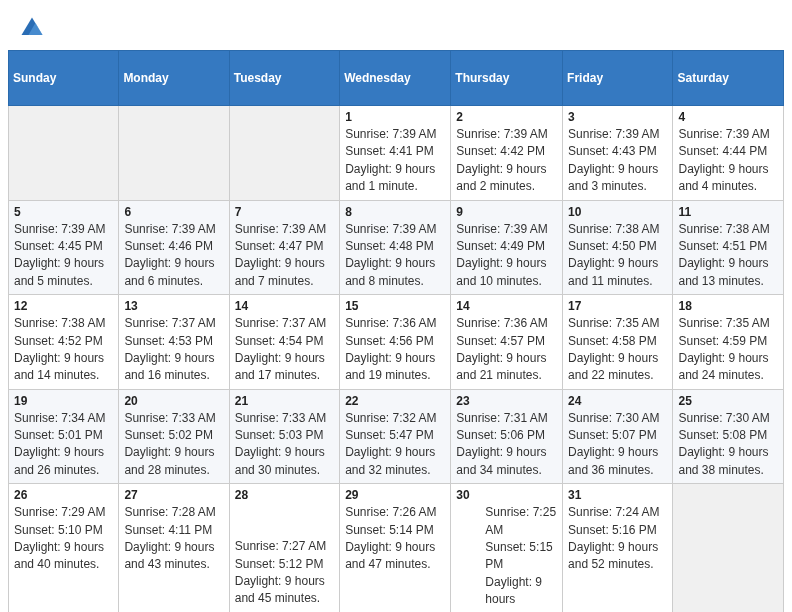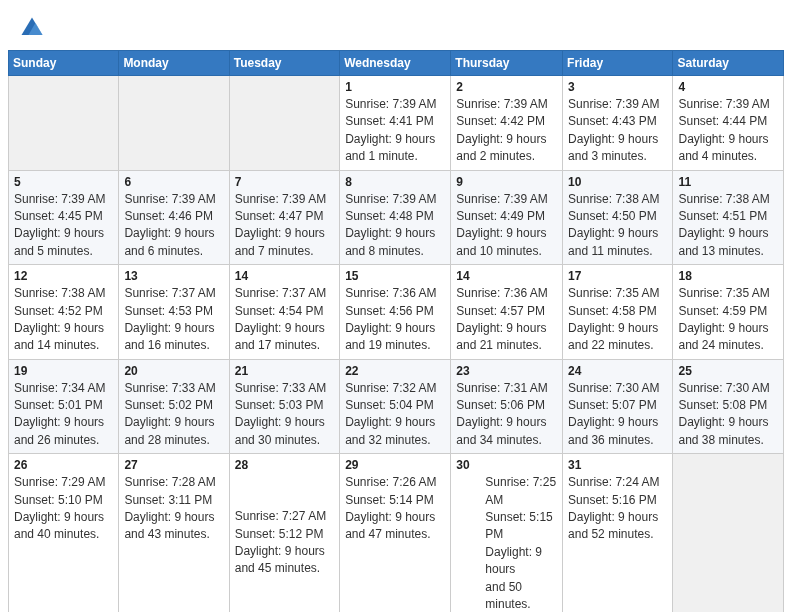--- a/index.html
+++ b/index.html
@@ -63,21 +63,21 @@
       width: 100%;
       border-collapse: collapse;
       border: 1px solid #ccc;
       margin: 0 0 0 0;
     }
     .calendar th {
       background: #3579c1;
       color: #fff;
       font-size: 12px;
       font-weight: bold;
-      padding: 5px 4px;
+      padding: 20px 4px;
       border: 1px solid #2a6aac;
       text-align: left;
     }
     .calendar td {
       vertical-align: top;
       border: 1px solid #ccc;
       padding: 4px 5px;
       width: 113px;
       min-height: 80px;
       background: #fff;
@@ -295,21 +295,21 @@
             <td>
               <span class="day-number">21</span>
               <div class="day-info" style="white-space: pre-line;">Sunrise: 7:33 AM
 Sunset: 5:03 PM
 Daylight: 9 hours
 and 30 minutes.</div>
             </td>
             <td>
               <span class="day-number">22</span>
               <div class="day-info" style="white-space: pre-line;">Sunrise: 7:32 AM
-Sunset: 5:04 PM
+Sunset: 5:47 PM
 Daylight: 9 hours
 and 32 minutes.</div>
             </td>
             <td>
               <span class="day-number">23</span>
               <div class="day-info" style="white-space: pre-line;">Sunrise: 7:31 AM
 Sunset: 5:06 PM
 Daylight: 9 hours
 and 34 minutes.</div>
             </td>
@@ -332,21 +332,21 @@
             <td>
               <span class="day-number">26</span>
               <div class="day-info" style="white-space: pre-line;">Sunrise: 7:29 AM
 Sunset: 5:10 PM
 Daylight: 9 hours
 and 40 minutes.</div>
             </td>
             <td>
               <span class="day-number">27</span>
               <div class="day-info" style="white-space: pre-line;">Sunrise: 7:28 AM
-Sunset: 3:11 PM
+Sunset: 4:11 PM
 Daylight: 9 hours
 and 43 minutes.</div>
             </td>
             <td>
               <span class="day-number">28</span>
               <div class="day-info" style="white-space: pre-line; margin-top: 36px;">Sunrise: 7:27 AM
 Sunset: 5:12 PM
 Daylight: 9 hours
 and 45 minutes.</div>
             </td>

